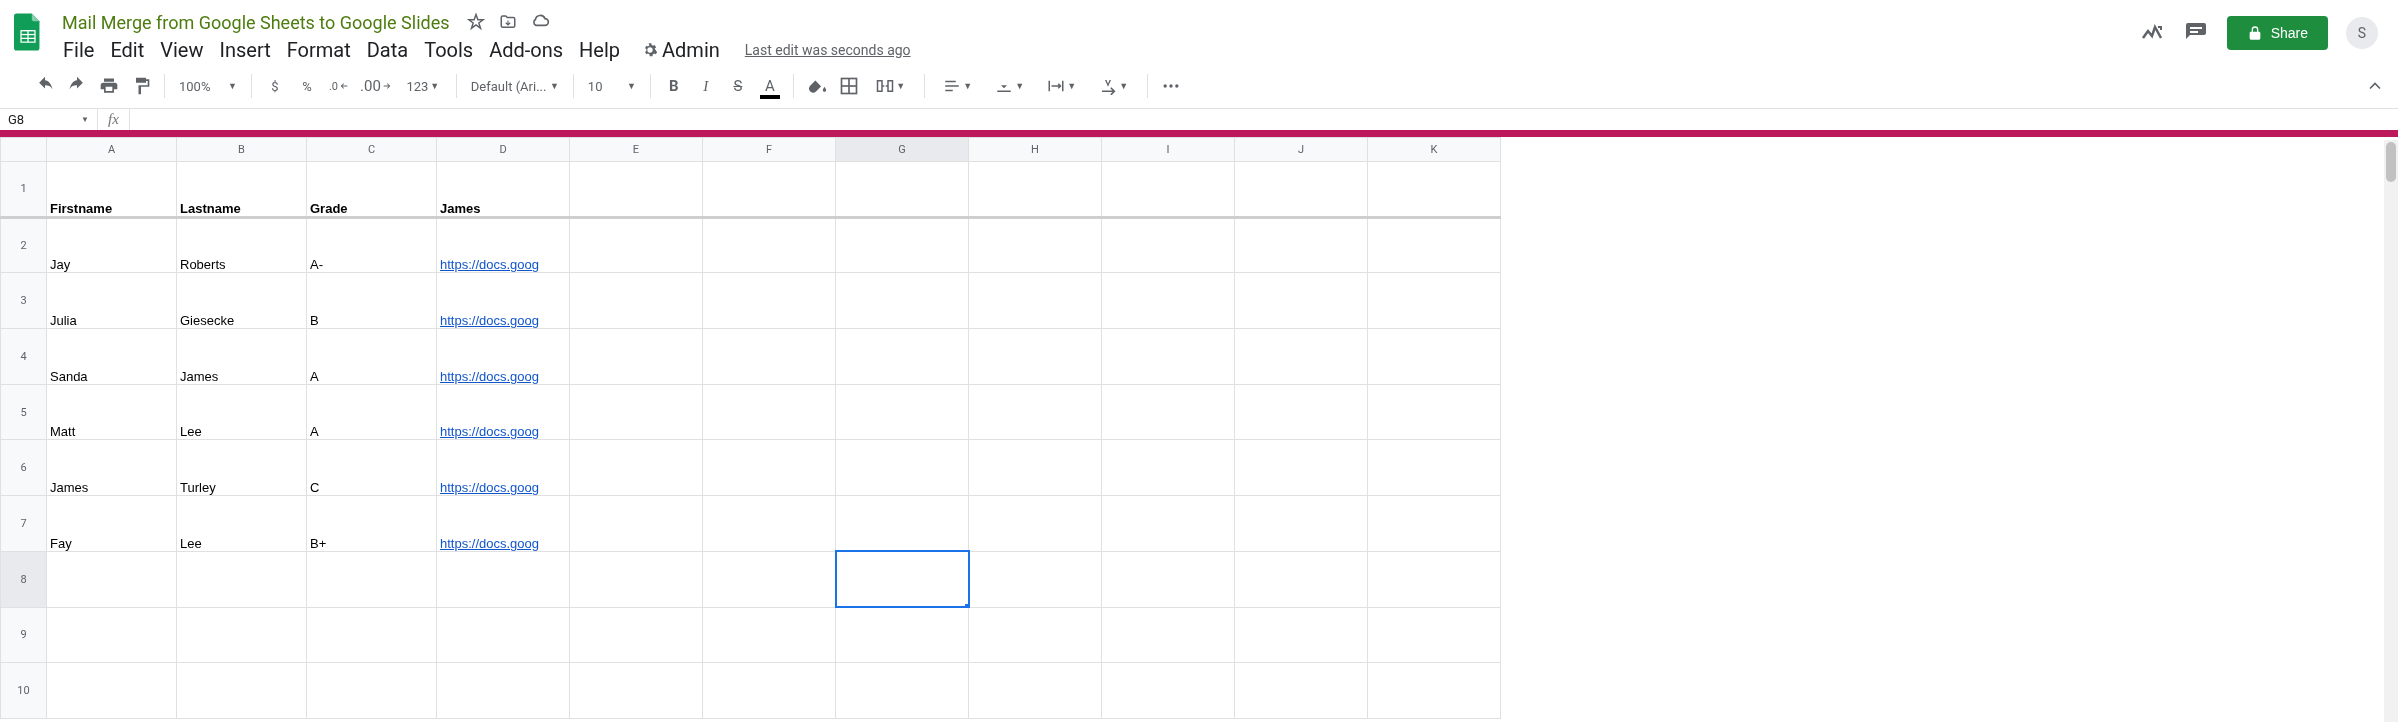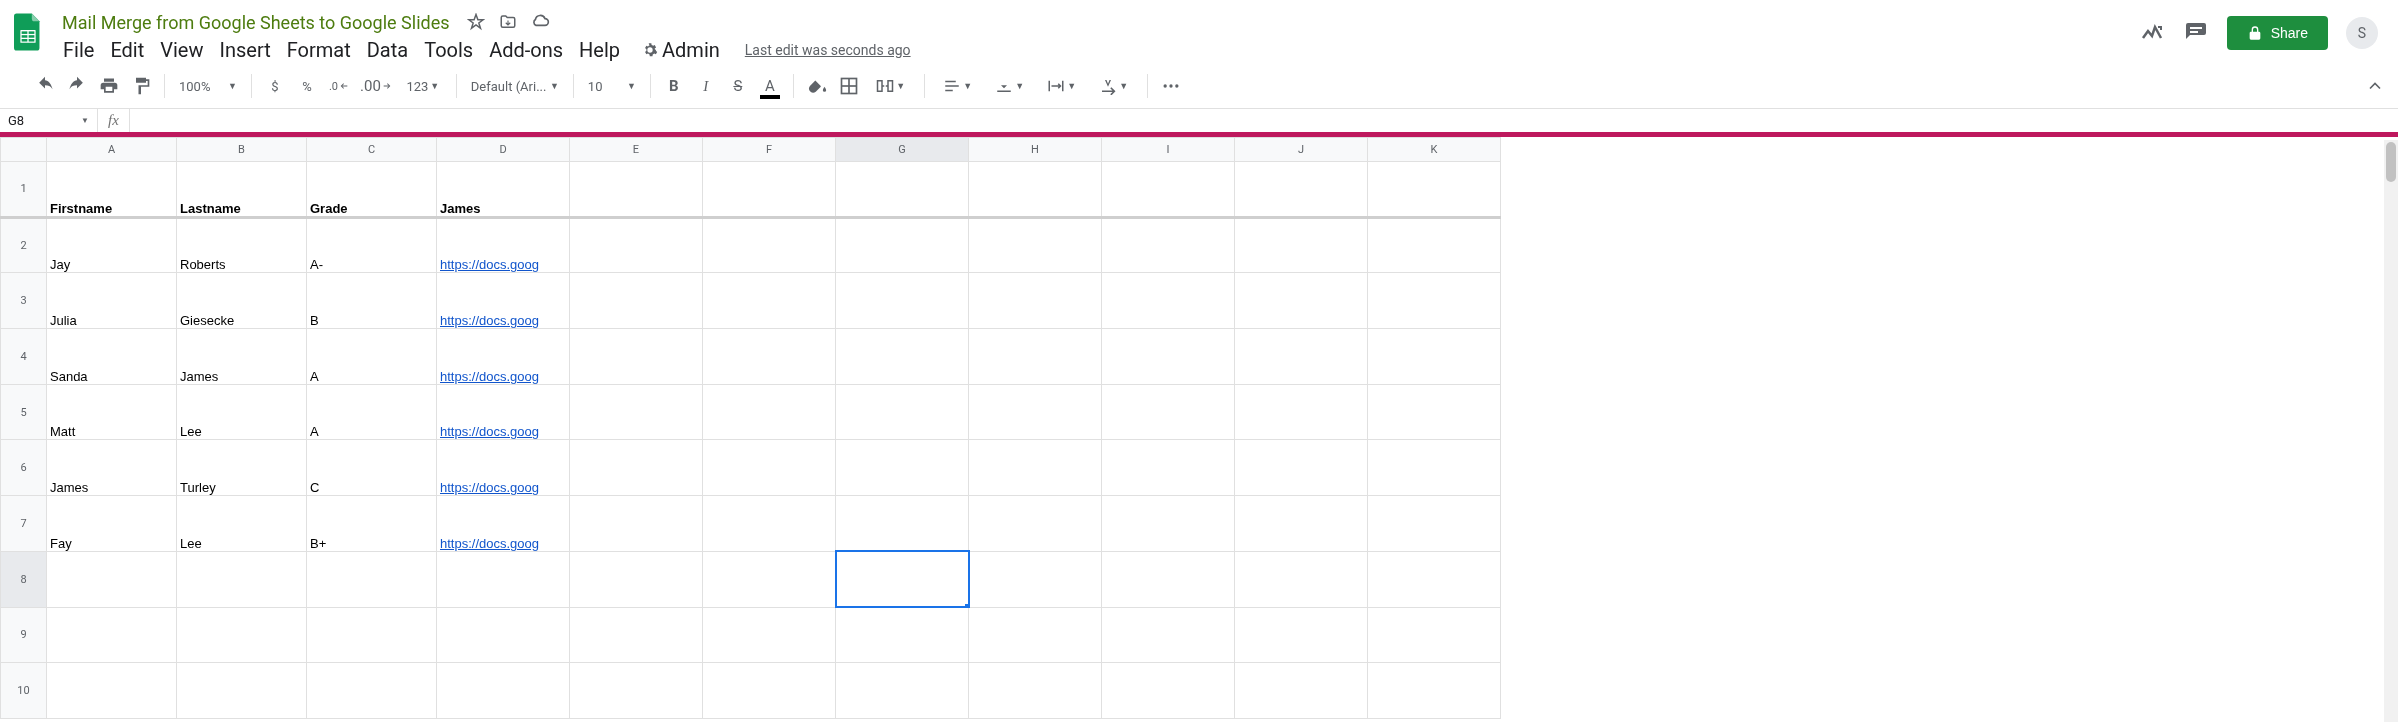--- a/index.html
+++ b/index.html
@@ -30,21 +30,21 @@
 .tdrop { display: flex; align-items: center; gap: 2px; padding: 0 6px; min-width: 50px; }
 .tdrop .caret { font-size: 9px; color: #5f6368; }
 .zoom-sel { min-width: 70px; justify-content: space-between; }
 .font-sel { min-width: 100px; justify-content: space-between; }
 .size-sel { min-width: 60px; justify-content: space-between; }
 .text-color { position: relative; }
 .text-color::after { content: ''; position: absolute; bottom: 2px; left: 5px; right: 5px; height: 4px; background: #000; }
 .toolbar-expand { margin-left: auto; }
 
 
-.formula-row { display: flex; align-items: center; height: 28px; border-bottom: 5px solid #be185d; }
+.formula-row { display: flex; align-items: center; height: 28px; border-bottom: 7px solid #be185d; }
 .name-box { width: 98px; padding: 0 8px; font-size: 13px; color: #202124; border-right: 1px solid #e0e0e0; display: flex; align-items: center; justify-content: space-between; height: 100%; }
 .name-box .caret { font-size: 8px; color: #5f6368; }
 .fx-label { padding: 0 10px; color: #737373; font-style: italic; font-size: 15px; font-family: serif; border-right: 1px solid #e0e0e0; height: 100%; display: flex; align-items: center; }
 .formula-input { flex: 1; border: none; outline: none; padding: 0 8px; font-size: 13px; height: 100%; }
 
 
 .grid-wrap { display: flex; height: calc(100vh - 140px); }
 .sheet { border-collapse: collapse; table-layout: fixed; }
 .sheet th, .sheet td { border: 1px solid #e0e0e0; font-weight: normal; }
 .corner { width: 46px; height: 24px; background: #f8f9fa; border: 1px solid #e0e0e0; }

